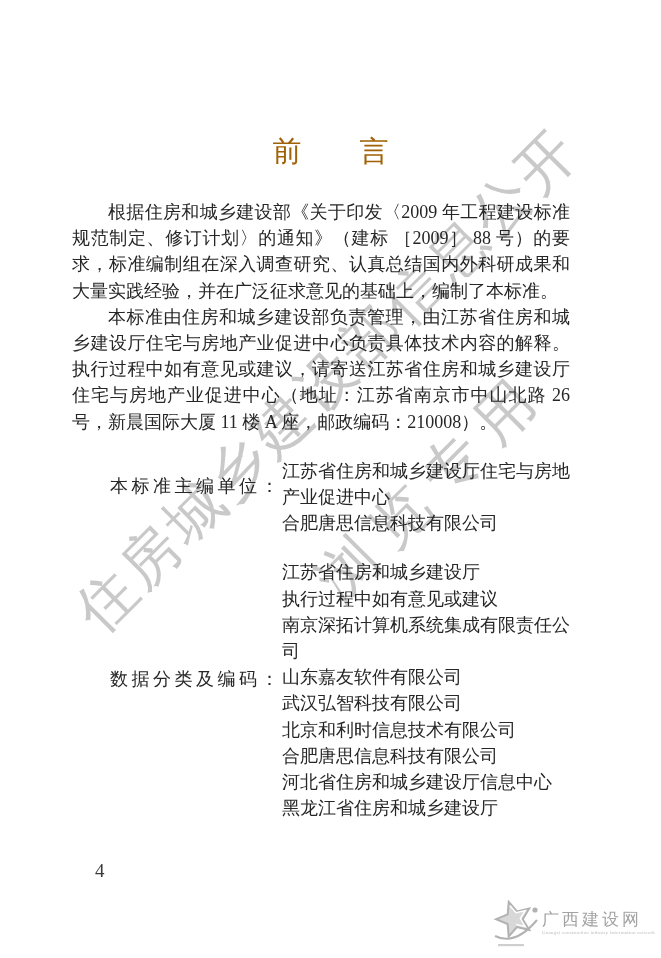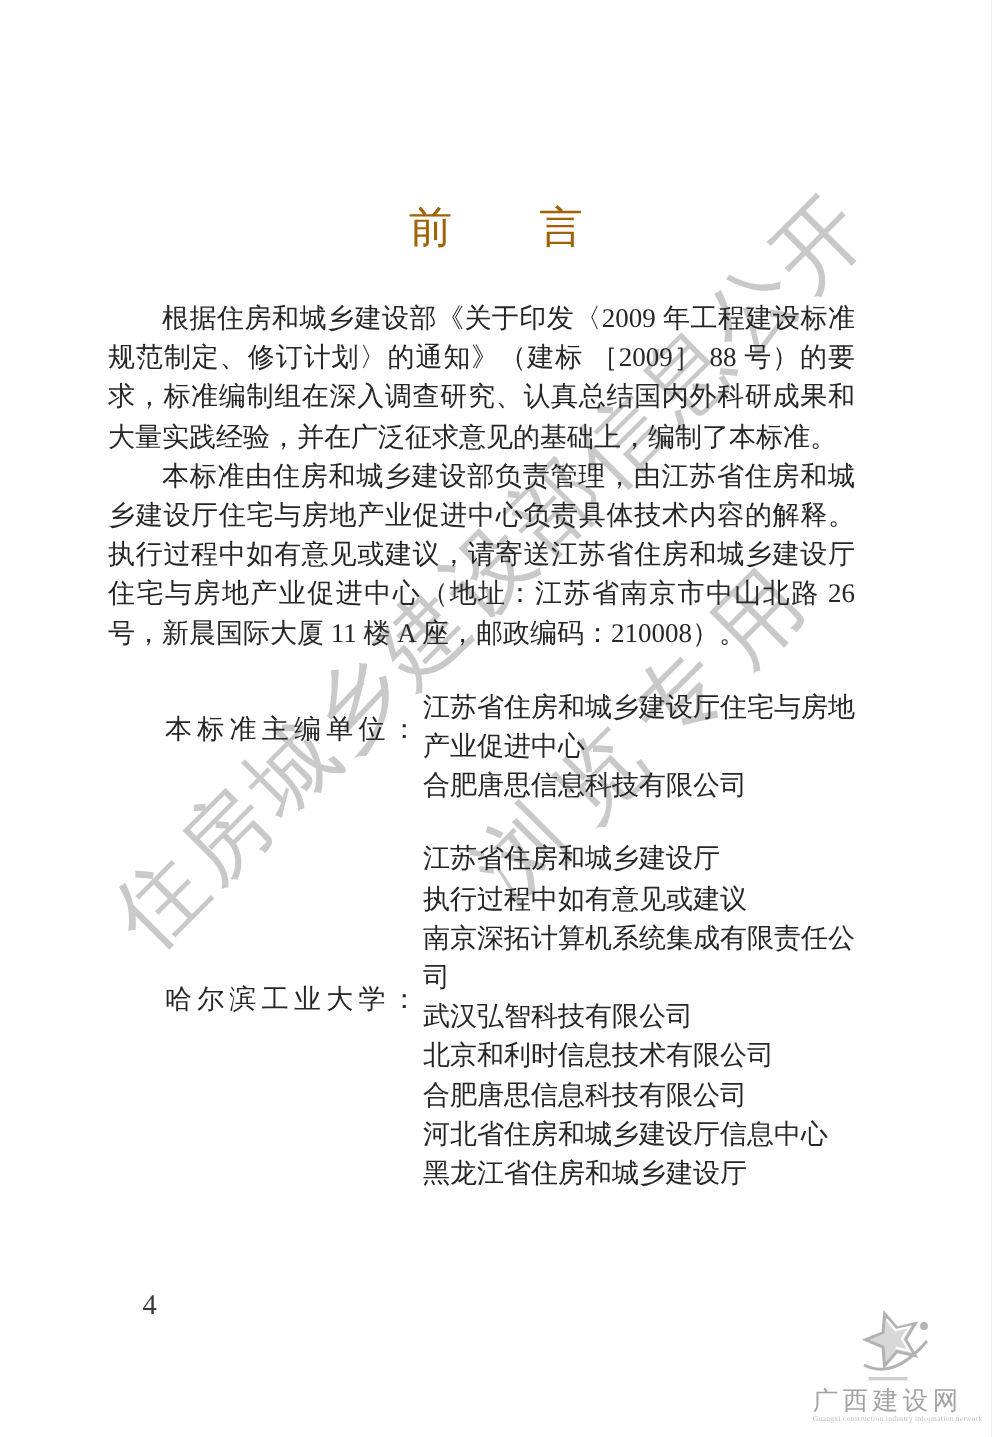--- a/index.html
+++ b/index.html
@@ -92,21 +92,20 @@
 
   
   .logo {
     position: absolute;
     right: 6px;
     bottom: 8px;
     display: flex;
     align-items: center;
     color: #a9a9a9;
     z-index: 1;
-    flex-direction: column;
   }
   .logo svg { display: block; }
   .logo-text { margin-left: 3px; }
   .logo-name {
     font-size: 17px;
     letter-spacing: 3px;
     line-height: 19px;
     white-space: nowrap;
     color: #a3a3a3;
   }
@@ -137,25 +136,26 @@
 
     <div class="editor-row">
       <span class="editor-label">本标准主编单位：</span>
       <div class="editor-units">
           <div class="unit">江苏省住房和城乡建设厅住宅与房地产业促进中心</div>
           <div class="unit">合肥唐思信息科技有限公司</div>
         </div>
     </div>
 
     <div class="editor-row">
-      <span class="editor-label">哈尔滨工业大学：</span>
+      <span class="editor-label">数据分类及编码：</span>
       <div class="editor-units">
           <div class="unit">江苏省住房和城乡建设厅</div>
           <div class="unit">执行过程中如有意见或建议</div>
           <div class="unit">南京深拓计算机系统集成有限责任公司</div>
+          <div class="unit">山东嘉友软件有限公司</div>
           <div class="unit">武汉弘智科技有限公司</div>
           <div class="unit">北京和利时信息技术有限公司</div>
           <div class="unit">合肥唐思信息科技有限公司</div>
           <div class="unit">河北省住房和城乡建设厅信息中心</div>
           <div class="unit">黑龙江省住房和城乡建设厅</div>
         </div>
     </div>
   </div>
 
   <div class="page-number">4</div>

